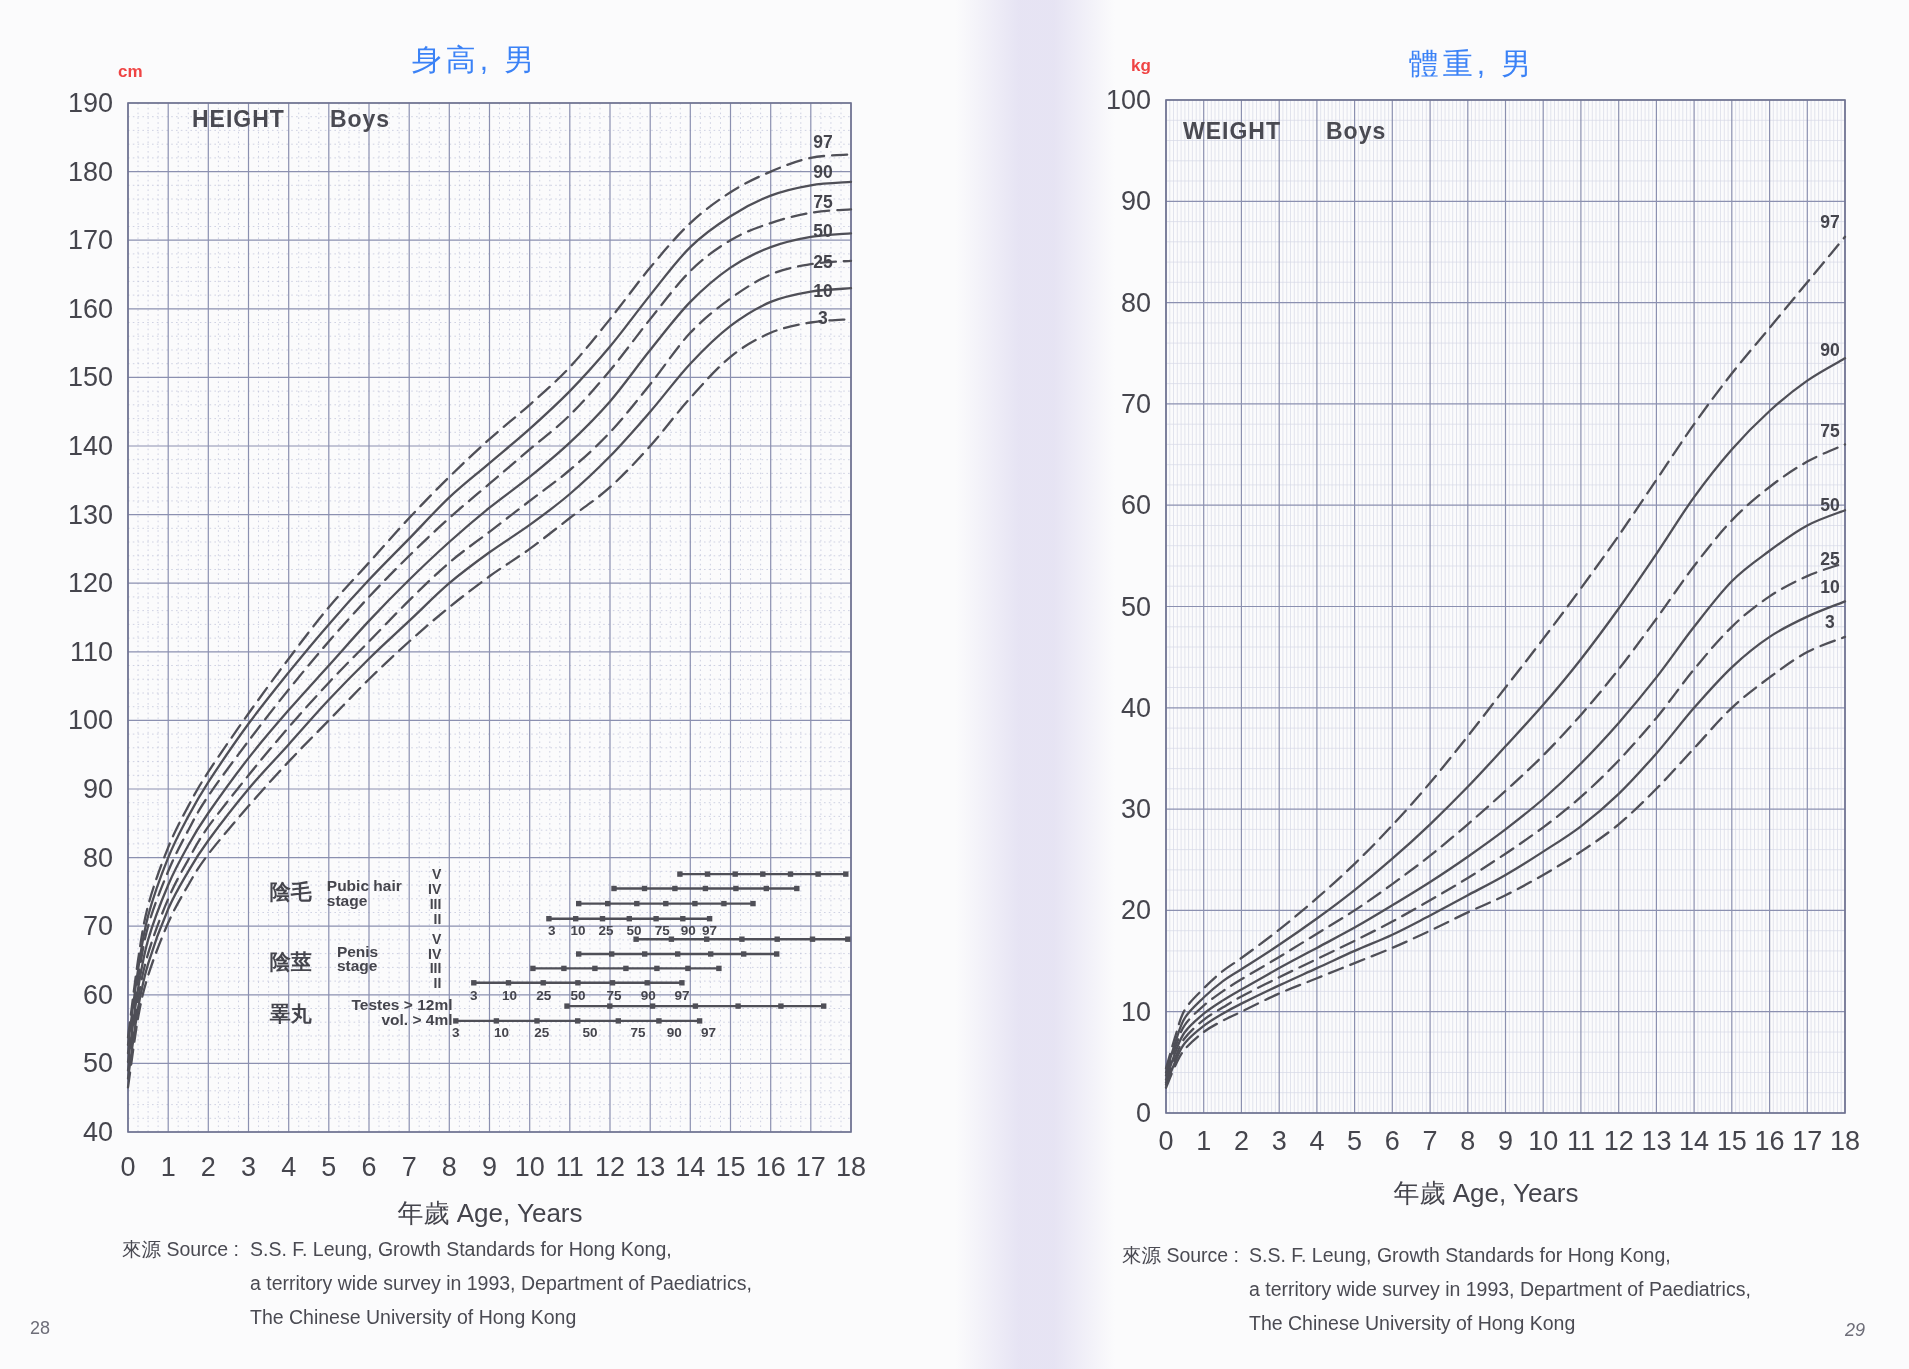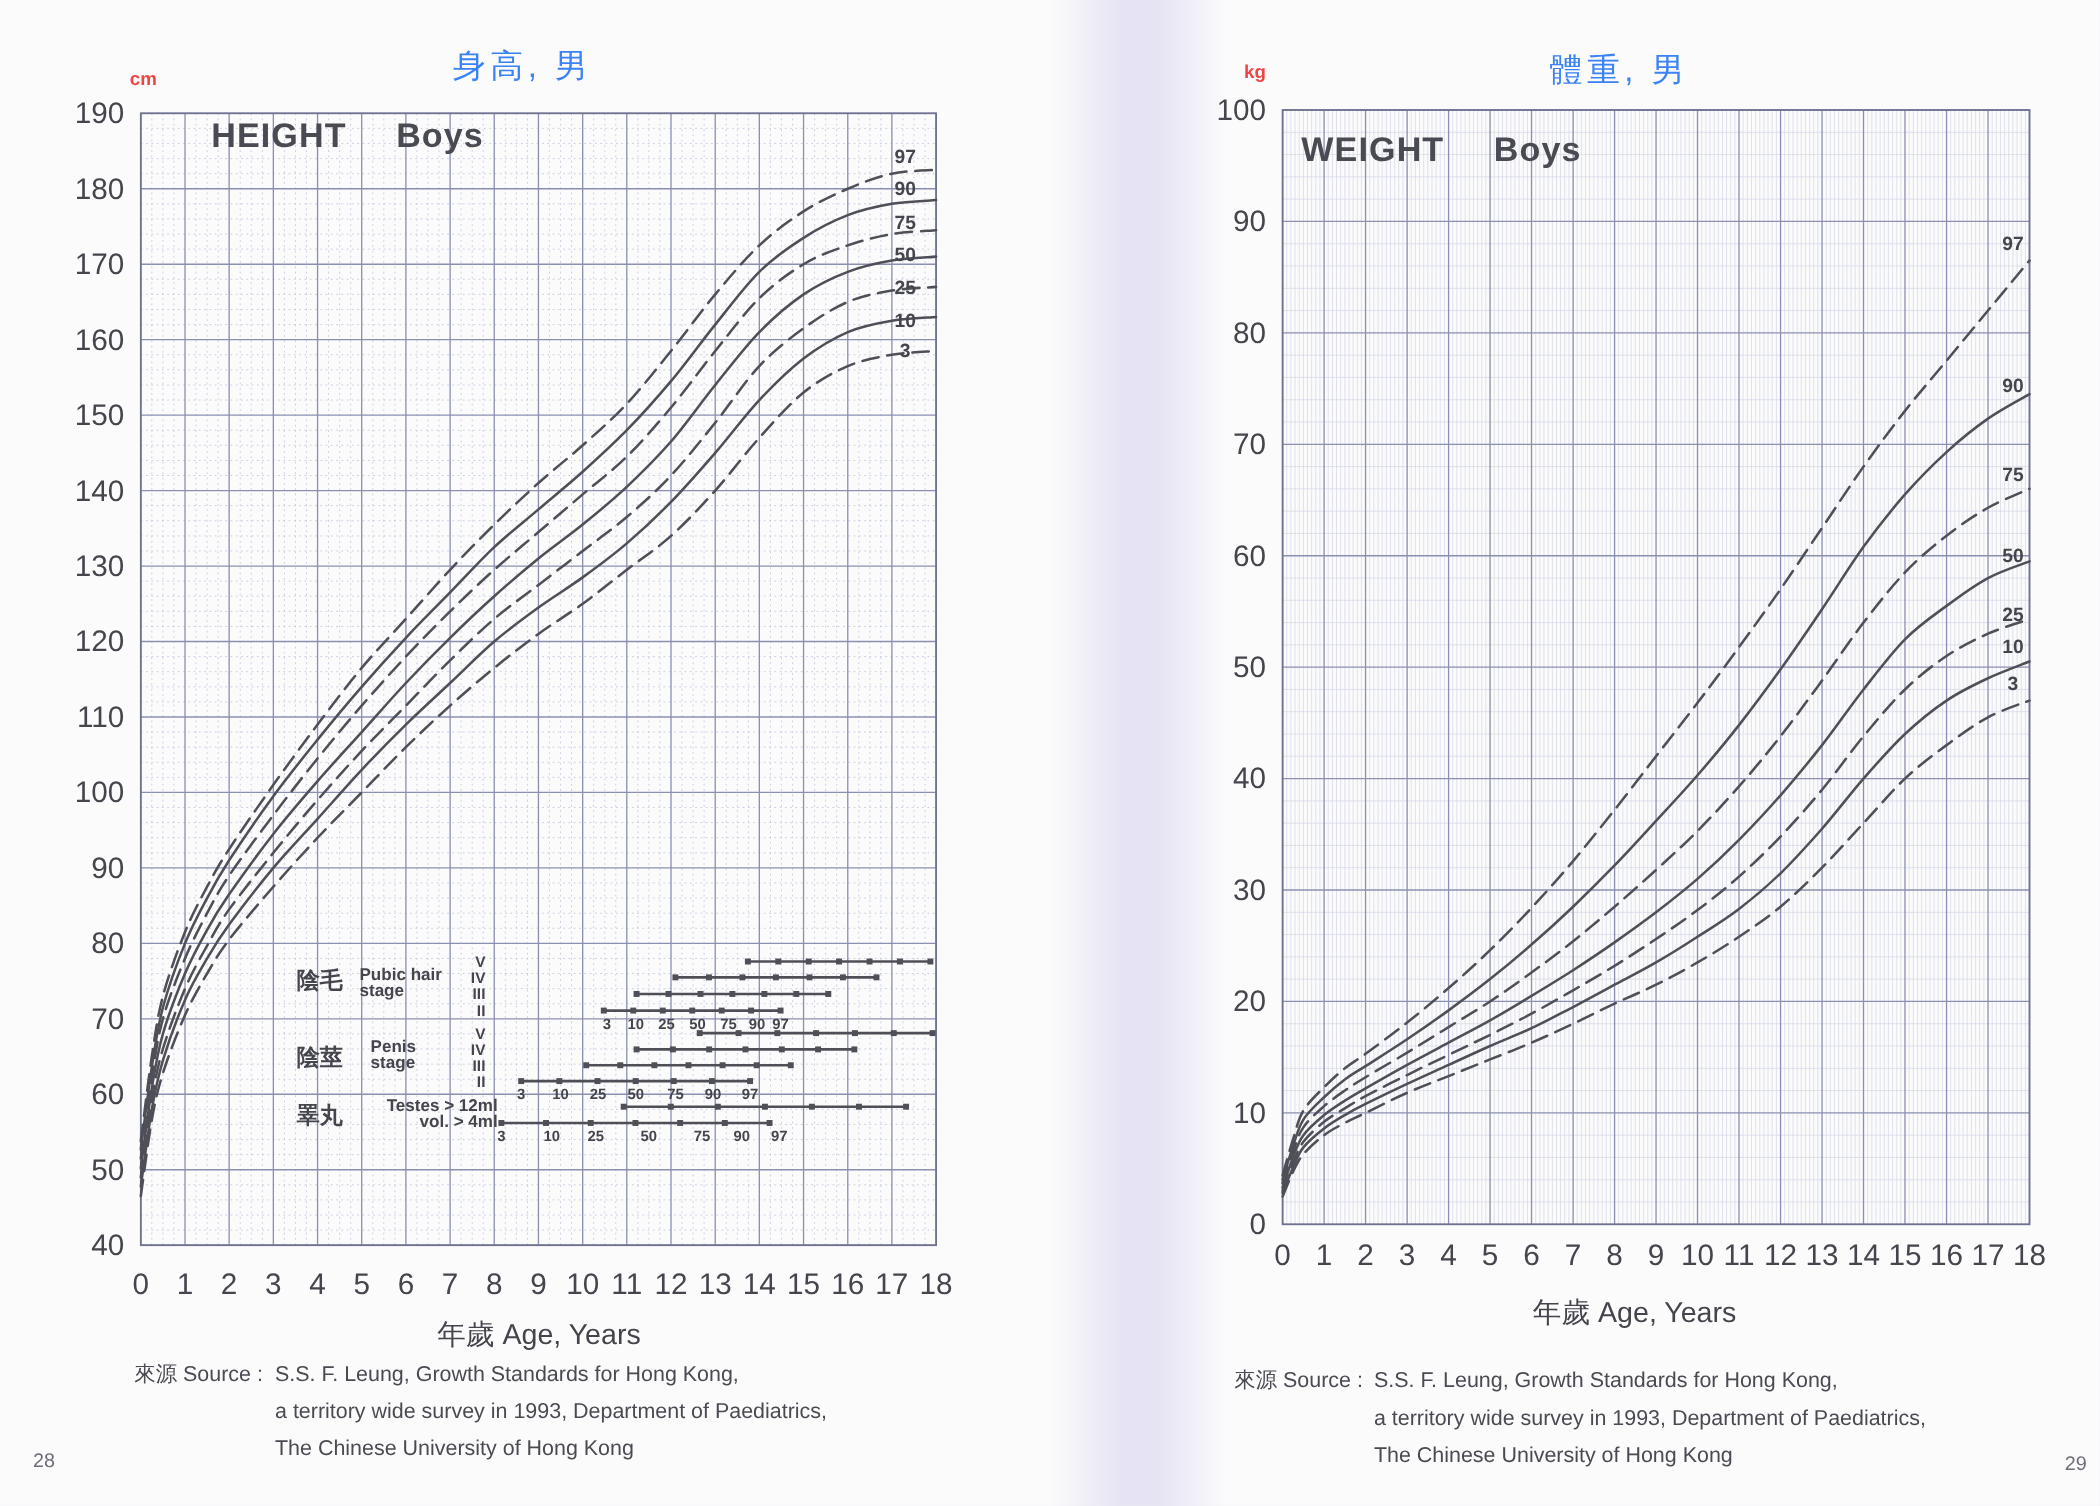--- a/index.html
+++ b/index.html
@@ -9,21 +9,21 @@
           background:linear-gradient(90deg, rgba(209,203,235,0) 0%, rgba(205,199,233,0.45) 40%,
                      rgba(205,199,233,0.45) 62%, rgba(209,203,235,0) 100%);}
   .page{position:absolute;top:0;height:100%;}
   .page-left{left:0;width:955px;}
   .page-right{left:955px;width:954px;}
   .chart-svg{position:absolute;left:0;top:0;z-index:1;}
   .overlay{position:absolute;z-index:3;}
   .cjk-title{font-size:30px;font-weight:normal;letter-spacing:4px;color:#3b82f6;margin:0;
              transform:translateX(-50%);white-space:nowrap;}
   .axis-unit{font-size:17px;font-weight:bold;color:#ef4444;}
-  .heading{font-size:31px;font-weight:bold;letter-spacing:1px;color:#4a4a52;white-space:nowrap;}
+  .heading{font-size:23px;font-weight:bold;letter-spacing:1px;color:#4a4a52;white-space:nowrap;}
   .heading .heading-sub{margin-left:45px;}
   .xlabel{font-size:26px;color:#44444c;transform:translateX(-50%);white-space:nowrap;}
   .source{font-size:19.5px;color:#4a4a52;line-height:34px;white-space:nowrap;}
   .pagenum{font-size:18px;color:#6d6d78;}
   svg text{font-family:"Liberation Sans",sans-serif;fill:#45454d;}
 </style>
 </head>
 <body>
 
 <div class="sheet">
@@ -679,15 +679,15 @@
     </div>
     <div class="overlay xlabel" style="left:531px;top:1176px;">年歲 Age, Years</div>
     <div class="overlay source" style="left:167px;top:1238px;">
       <span class="source-prefix" style="position:absolute;left:0;top:0;">來源 Source :</span>
       <div style="position:absolute;left:127px;top:0;">
         <div>S.S. F. Leung, Growth Standards for Hong Kong,</div>
         <div>a territory wide survey in 1993, Department of Paediatrics,</div>
         <div>The Chinese University of Hong Kong</div>
       </div>
     </div>
-    <div class="overlay pagenum" style="right:12px;top:1320px;">29</div>
+    <div class="overlay pagenum" style="right:44px;top:1320px;font-style:italic;">29</div>
   </section>
 </div>
 
 </body></html>

